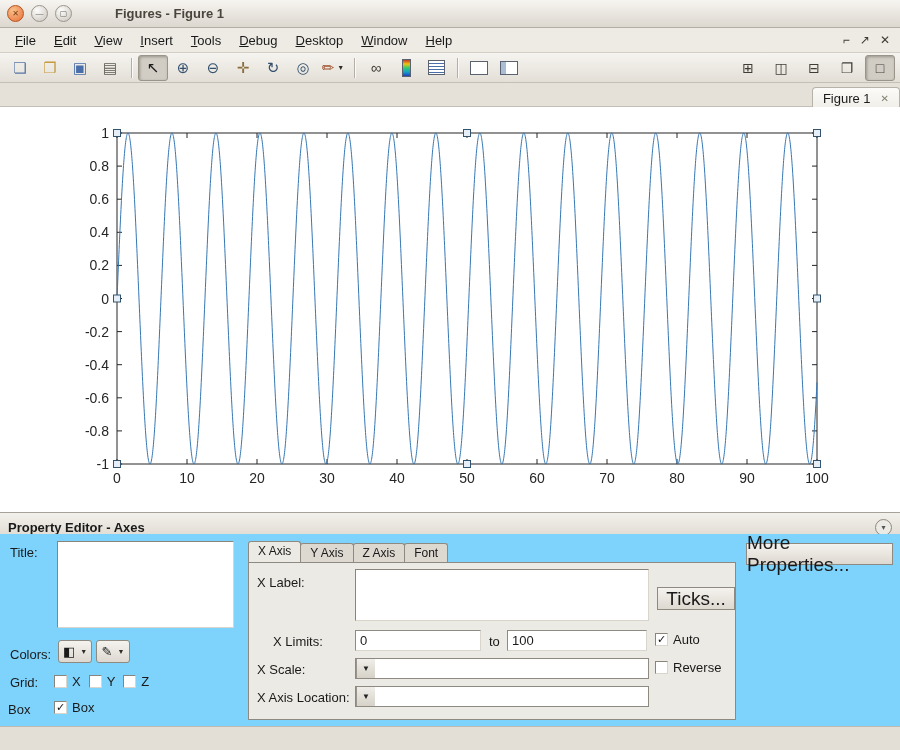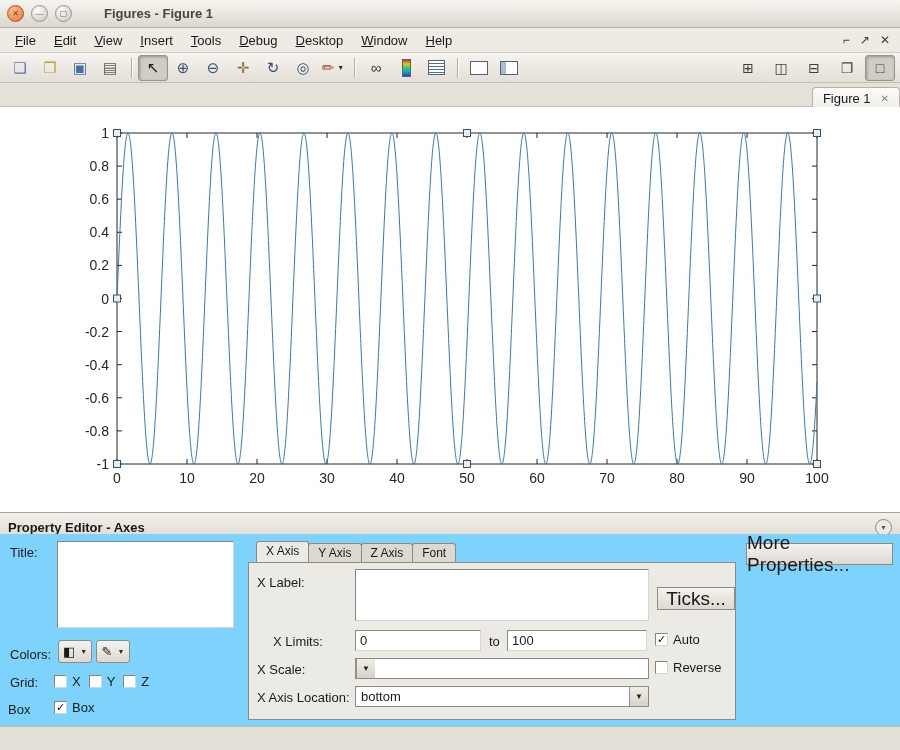--- a/index.html
+++ b/index.html
@@ -11,21 +11,21 @@
   
   .titlebar{position:absolute;top:0;left:0;right:0;height:27px;
     background:linear-gradient(#f7f5f1,#dcd7cf);
     border-bottom:1px solid #b3aea5;display:flex;align-items:center;}
   .win-btn{width:15px;height:15px;border-radius:50%;margin-left:7px;
     border:1px solid #9a958c;display:flex;align-items:center;justify-content:center;
     font-size:8px;color:#6b665e;line-height:1;
     background:radial-gradient(circle at 35% 30%,#fdfdfc,#c9c4bb);}
   .win-btn.close{background:radial-gradient(circle at 35% 30%,#f9c08b,#e9703a);
     border-color:#b5551f;color:#7a3a12;}
-  .win-title{font-weight:bold;color:#4a453d;margin-left:32px;font-size:13px;}
+  .win-title{font-weight:bold;color:#4a453d;margin-left:43px;font-size:13px;}
   
   .menubar{position:absolute;top:28px;left:0;right:0;height:24px;background:#eeebe5;
     border-bottom:1px solid #d3cec6;display:flex;align-items:center;padding-left:6px;}
   .menu-item{padding:3px 9px;cursor:default;}
   .menu-item u{text-decoration:underline;}
   .menubar-right{margin-left:auto;display:flex;gap:10px;padding-right:10px;
     color:#3d3a35;font-size:12px;align-items:center;}
   
   .toolbar{position:absolute;top:53px;left:0;right:0;height:29px;
     background:linear-gradient(#f6f4f0,#e3dfd7);border-bottom:1px solid #c4bfb6;
@@ -88,21 +88,21 @@
     box-sizing:border-box;}
   .mini-btn{position:absolute;width:34px;height:23px;display:flex;align-items:center;
     justify-content:center;background:linear-gradient(#f5f3ef,#ddd8d0);
     border:1px solid #8f8a81;border-radius:3px;font-size:13px;box-sizing:border-box;gap:2px;}
   
   .tabpane{position:absolute;left:248px;top:8px;width:488px;height:178px;}
   .ptab-row{display:flex;height:20px;align-items:flex-end;}
   .ptab{padding:2px 9px;font-size:12px;border:1px solid #8f8a81;border-bottom:none;
     background:#ddd8d0;margin-right:-1px;border-radius:3px 3px 0 0;height:19px;
     box-sizing:border-box;white-space:nowrap;}
-  .ptab.selected{background:#eceae4;height:21px;position:relative;z-index:2;margin-left:8px;}
+  .ptab.selected{background:#eceae4;height:21px;position:relative;z-index:2;}
   .ptab-content{position:absolute;top:20px;left:0;right:0;bottom:0;border:1px solid #8f8a81;
     background:#eceae4;}
 </style>
 </head>
 <body>
 
 <div class="titlebar">
   <span style="display:flex;">
       <span class="win-btn close">✕</span>
       <span class="win-btn">—</span>
@@ -358,21 +358,20 @@
       <div class="combo" style="left:106px;top:95px;width:294px;height:21px;">
         <span class="arrow-btn">▼</span>
       </div>
       <span class="checkbox" style="left:406px;top:97px;">
           <span class="box"></span>
           <span>Reverse</span>
         </span>
 
       <span class="lbl" style="left:8px;top:127px;">X Axis Location:</span>
       <div class="combo" style="left:106px;top:123px;width:294px;height:21px;">
-        <span class="txt">bottom</span>
         <span class="arrow-btn">▼</span>
       </div>
     </div>
   </div>
 
   
   <div class="btn" style="left:746px;top:9px;width:147px;height:22px;">More Properties...</div>
 </div>
 
 <div class="status-bar"></div>

